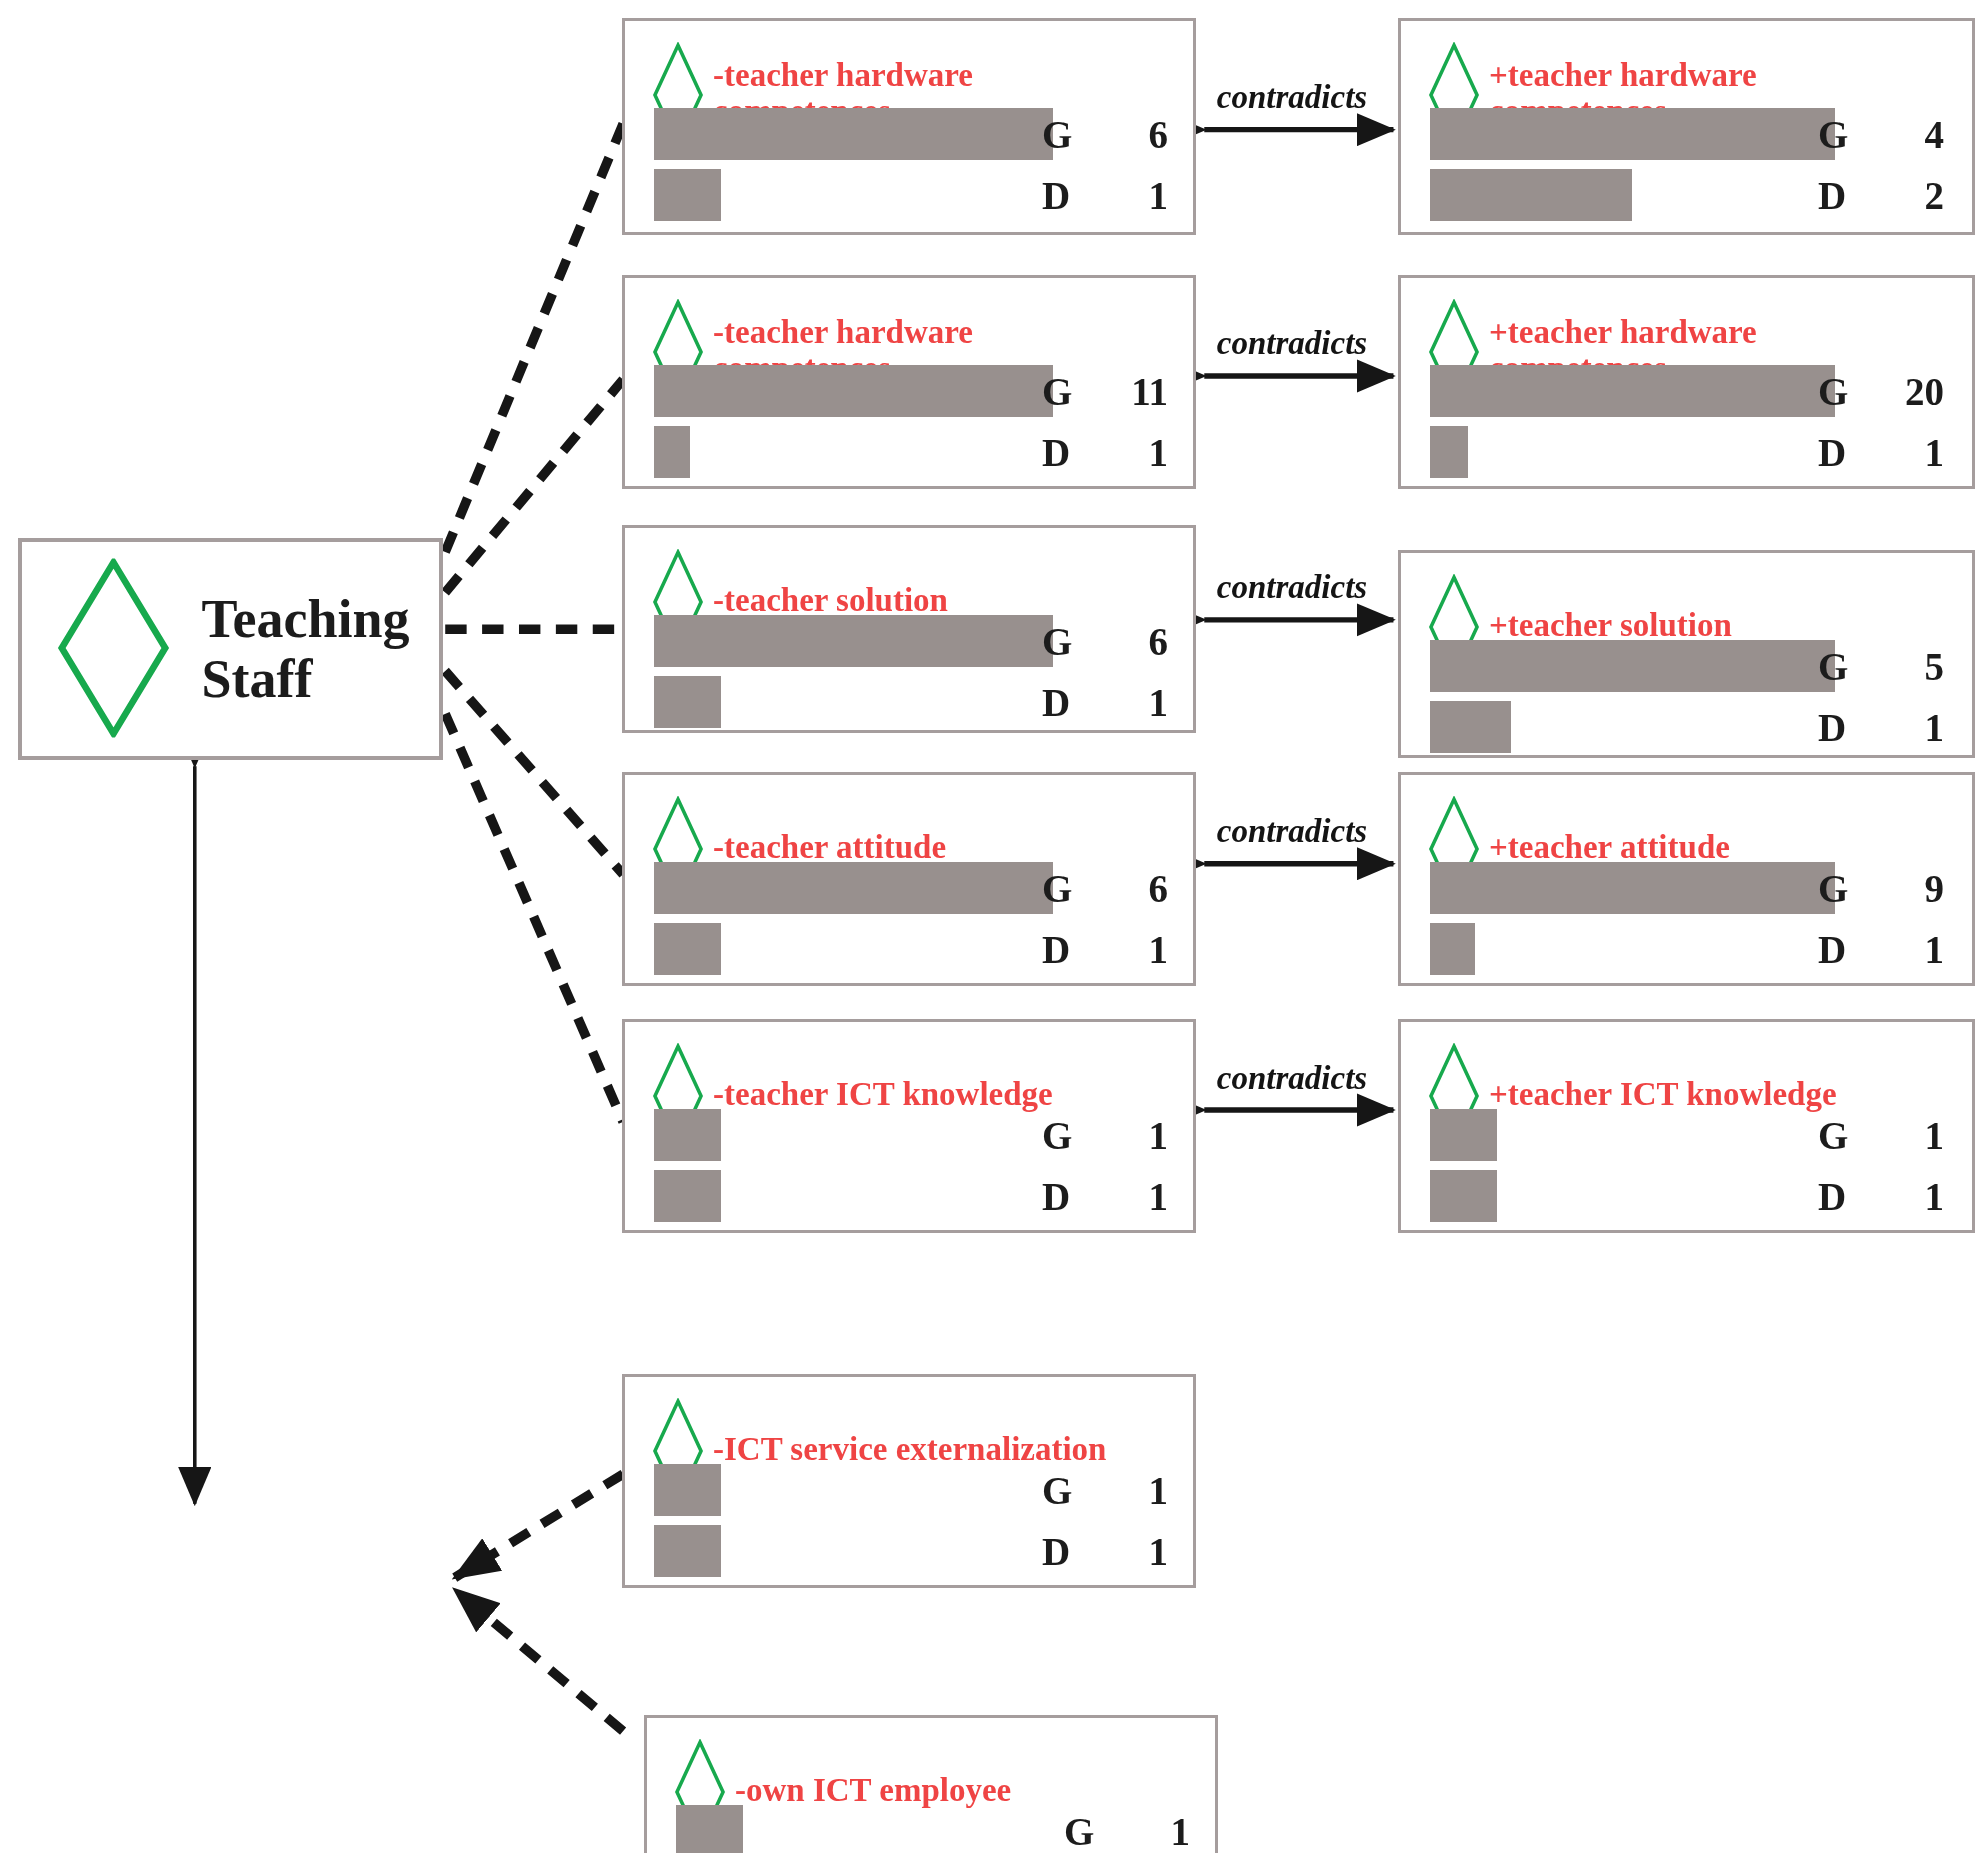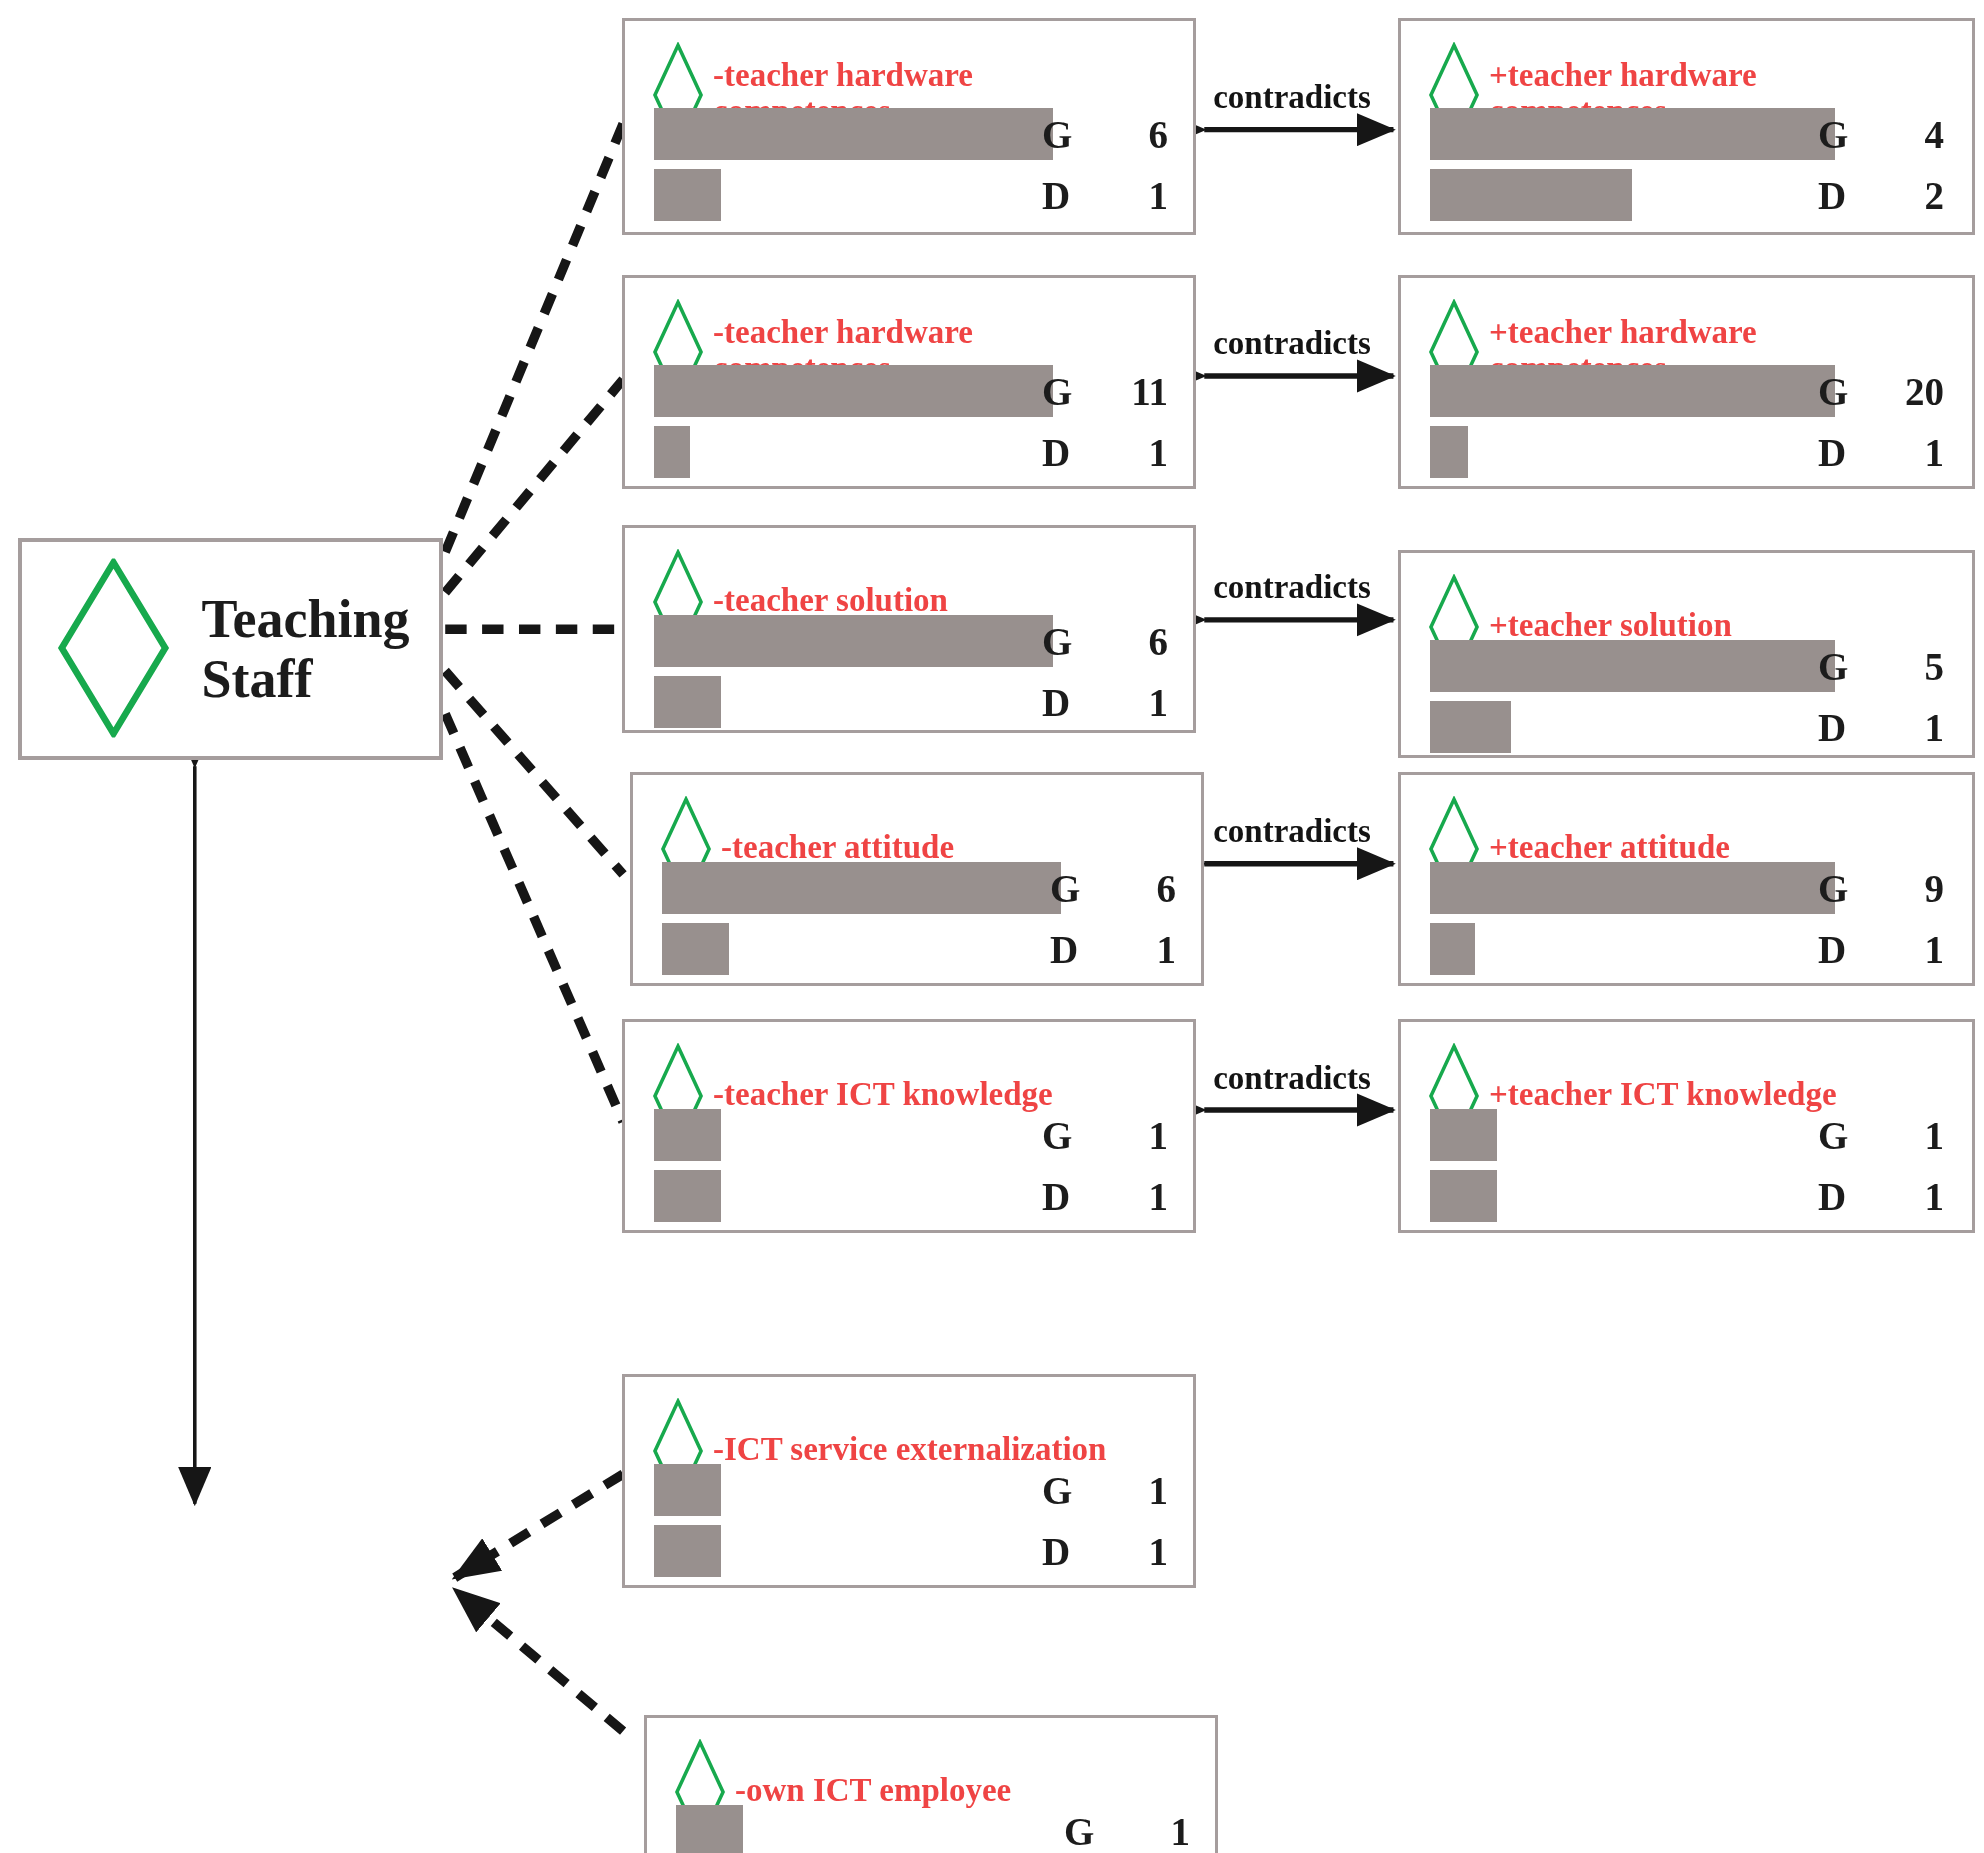--- a/index.html
+++ b/index.html
@@ -35,21 +35,21 @@
   .metric{
     position:absolute;left:417px;width:126px;height:52px;
     display:flex;align-items:center;font-size:39px;font-weight:bold;color:#1c1c1c;
   }
   .metric.g{top:87px;}
   .metric.d{top:148px;}
   .metric .val{margin-left:auto;}
   
   .contradicts-label{
     position:absolute;left:1205px;width:174px;height:43px;text-align:center;
-    font-size:33px;font-weight:bold;color:#141414;
+    font-size:33px;font-weight:bold;color:#141414;font-style:italic;
   }
   svg.overlay{position:absolute;left:0;top:0;pointer-events:none;}
 </style>
 </head>
 <body>
 
 <div class="canvas">
 
   <svg class="overlay" width="1985" height="1853" viewBox="0 0 3336 3115">
     <defs>
@@ -149,21 +149,21 @@
     <div class="metric g">
         <span>G</span>
         <span class="val">6</span>
       </div>
     <div class="metric d">
         <span>D</span>
         <span class="val">1</span>
       </div>
   </div>
 
-  <div class="concept-box" style="left:622px;top:772px;margin-left:8px;">
+  <div class="concept-box" style="left:622px;top:772px;">
     <span class="concept-diamond">
       <svg width="52" height="106" viewBox="0 0 88 178">
           <polygon points="44,5 83,89 44,173 5,89" fill="none" stroke="#17a94d" stroke-width="6"></polygon>
         </svg>
     </span>
     <div class="concept-title">-teacher attitude</div>
     <div class="bar g" style="width: 399px;"></div>
     <div class="bar d" style="width: 67px;"></div>
     <div class="metric g">
         <span>G</span>

